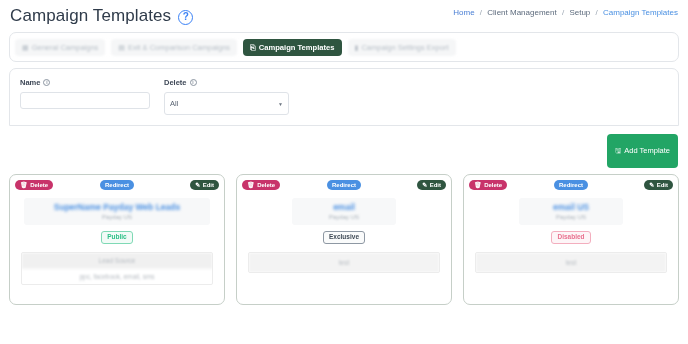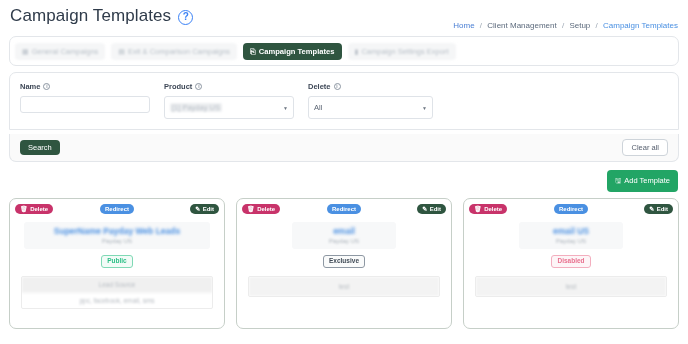--- a/index.html
+++ b/index.html
@@ -11,21 +11,21 @@
   }
   .page { width: 688px; height: 344px; position: relative; background: #fff; }
 
   
   .header { display: flex; align-items: flex-start; justify-content: space-between; padding: 6px 10px 0 10px; }
   .page-title-wrap { display: flex; align-items: center; gap: 7px; }
   .page-title { font-size: 17px; color: #2f3b4a; font-weight: 400; letter-spacing: .1px; }
   .help-icon { width: 15px; height: 15px; border-radius: 50%; border: 1.6px solid #3b82f6;
     color: #3b82f6; font-size: 10px; font-weight: 700; display: flex; align-items: center;
     justify-content: center; line-height: 1; margin-top: 2px; }
-  .breadcrumb { font-size: 8px; color: #6b7280; margin-top: 15px; white-space: nowrap; }
+  .breadcrumb { font-size: 8px; color: #6b7280; margin-top: 2px; white-space: nowrap; }
   .breadcrumb .crumb { color: #4a7fd4; }
   .breadcrumb .crumb.muted { color: #5d6b7d; }
   .breadcrumb .crumb.current { color: #4a90e2; }
   .breadcrumb .sep { color: #9aa5b1; margin: 0 3px; }
 
   
   .panel { border: 1px solid #e3e6ea; border-radius: 7px; background: #fff; }
 
   
   .tabs-panel { margin: 6px 9px 0 9px; height: 30px; display: flex; align-items: center; padding: 0 5px; }
@@ -57,21 +57,21 @@
     border: 1px solid #e3e6ea; border-top: none; border-radius: 0 0 7px 7px;
     display: flex; align-items: center; justify-content: space-between; padding: 0 10px; }
   .btn-search { background: #2f5540; color: #fff; font-size: 7.5px; border-radius: 4px;
     padding: 4px 8px; line-height: 1; border: none; }
   .btn-clear { background: #fff; color: #586170; font-size: 7.5px; border: 1px solid #ced4da;
     border-radius: 4px; padding: 4px 8px; line-height: 1; }
 
   
   .add-row { display: flex; justify-content: flex-end; padding: 8px 10px 0 0; }
   .btn-add { background: #22a565; color: #fff; font-size: 7.5px; border: none; border-radius: 4px;
-    padding: 7px 8px; display: flex; align-items: center; gap: 3px; line-height: 1; }
+    padding: 13px 8px; display: flex; align-items: center; gap: 3px; line-height: 1; }
   .btn-add .ic { font-size: 7px; }
 
   
   .cards { display: flex; gap: 11px; padding: 6px 9px 0 9px; }
   .card { flex: 1; border: 1px solid #c6cfc8; border-radius: 7px; background: #fff;
     position: relative; height: 131px; padding-top: 5px; }
   .card-badges { position: relative; height: 12px; }
   .badge { position: absolute; display: flex; align-items: center; gap: 2.5px;
     font-size: 6px; font-weight: 700; color: #fff; border-radius: 7px; padding: 2px 5px; line-height: 1; }
   .badge-delete { left: 5px; top: 0; background: #c8336a; }
@@ -140,49 +140,35 @@
       <div class="field name">
         <div class="field-label">
           <span>Name</span>
           <span class="label-info">i</span>
         </div>
         <div class="input-box">
           <span></span>
         </div>
       </div>
 
-      <div class="field product">
-        <div class="field-label">
-          <span>Product</span>
-          <span class="label-info">i</span>
-        </div>
-        <div class="select-box">
-          <span class="select-val blurred">[1] Payday US</span>
-          <span class="caret">▼</span>
-        </div>
-      </div>
 
       <div class="field status">
         <div class="field-label">
           <span>Delete</span>
           <span class="label-info">i</span>
         </div>
         <div class="select-box">
           <span>All</span>
           <span class="caret">▼</span>
         </div>
       </div>
 
     </div>
   </div>
 
-  <div class="action-bar">
-    <button class="btn-search">Search</button>
-    <button class="btn-clear">Clear all</button>
-  </div>
 
   <div class="add-row">
     <button class="btn-add">
       <span class="ic">🖫</span>
       <span>Add Template</span>
     </button>
   </div>
 
   <div class="cards">
 

